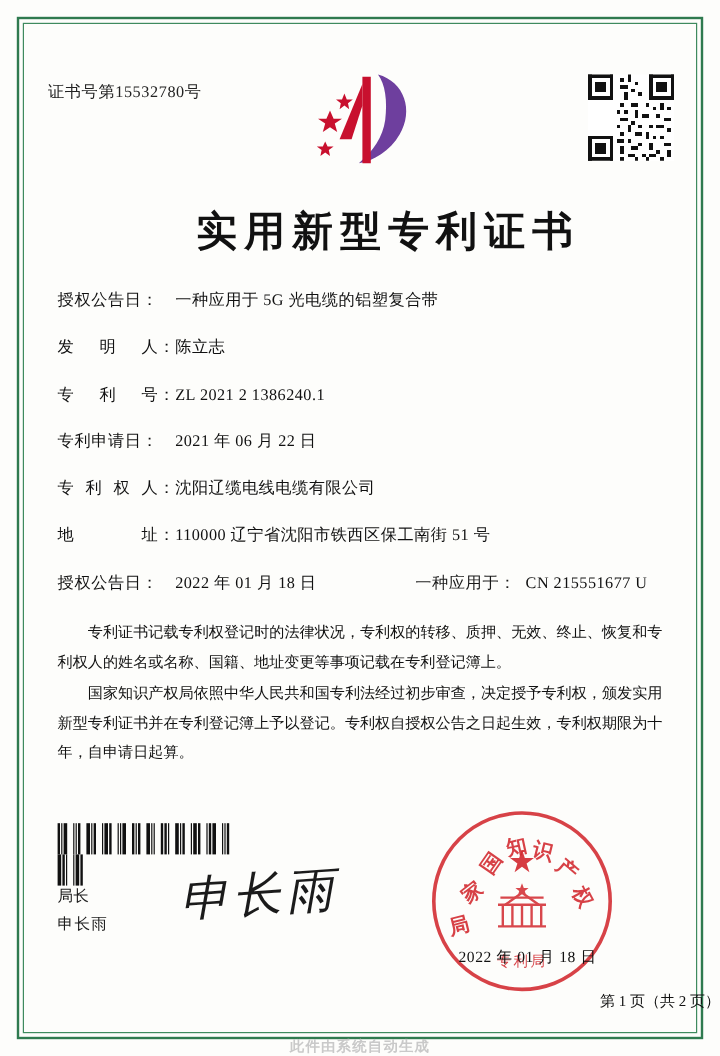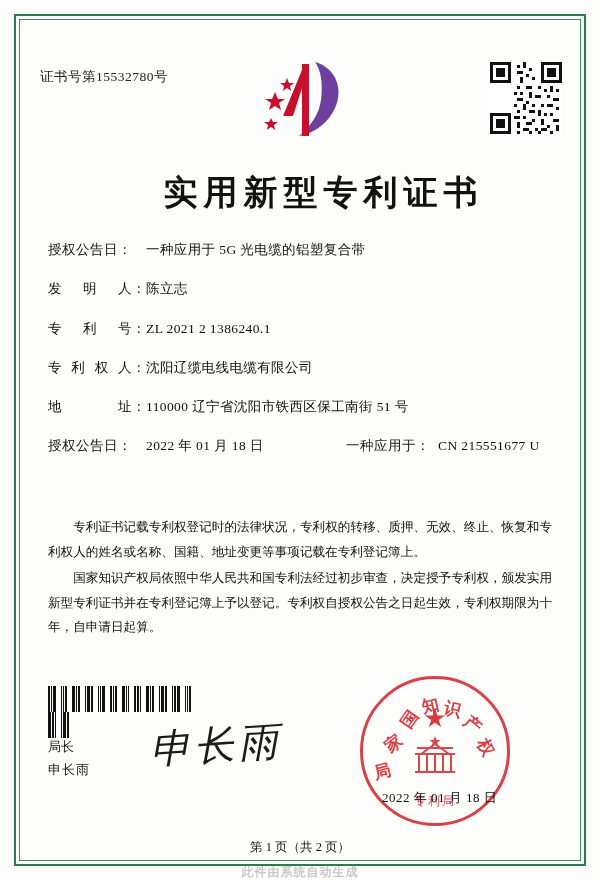--- a/index.html
+++ b/index.html
@@ -235,24 +235,23 @@
     font-size: 13px;
     letter-spacing: 0.5px;
     color: #111;
   }
 
   .page-num {
     position: absolute;
     left: 0;
     right: 0;
     top: 826px;
-    text-align: center;
+    text-align: right;
     font-size: 12.5px;
     color: #111;
-    margin-top: 13px;
   }
 
   .footer-faint {
     position: absolute;
     left: 0;
     right: 0;
     top: 864px;
     text-align: center;
     font-size: 12px;
     color: #c9c9c9;
@@ -370,20 +369,24 @@
 
     <div class="field-row">
       <div class="field-label spread">
         <span>专</span>
         <span>利</span>
         <span>号：</span>
       </div>
       <div class="field-value">ZL 2021 2 1386240.1</div>
     </div>
 
+    <div class="field-row">
+      <div class="field-label">专利申请日：</div>
+      <div class="field-value">2021 年 06 月 22 日</div>
+    </div>
 
     <div class="field-row">
       <div class="field-label spread">
         <span>专</span>
         <span>利</span>
         <span>权</span>
         <span>人：</span>
       </div>
       <div class="field-value">沈阳辽缆电线电缆有限公司</div>
     </div>

